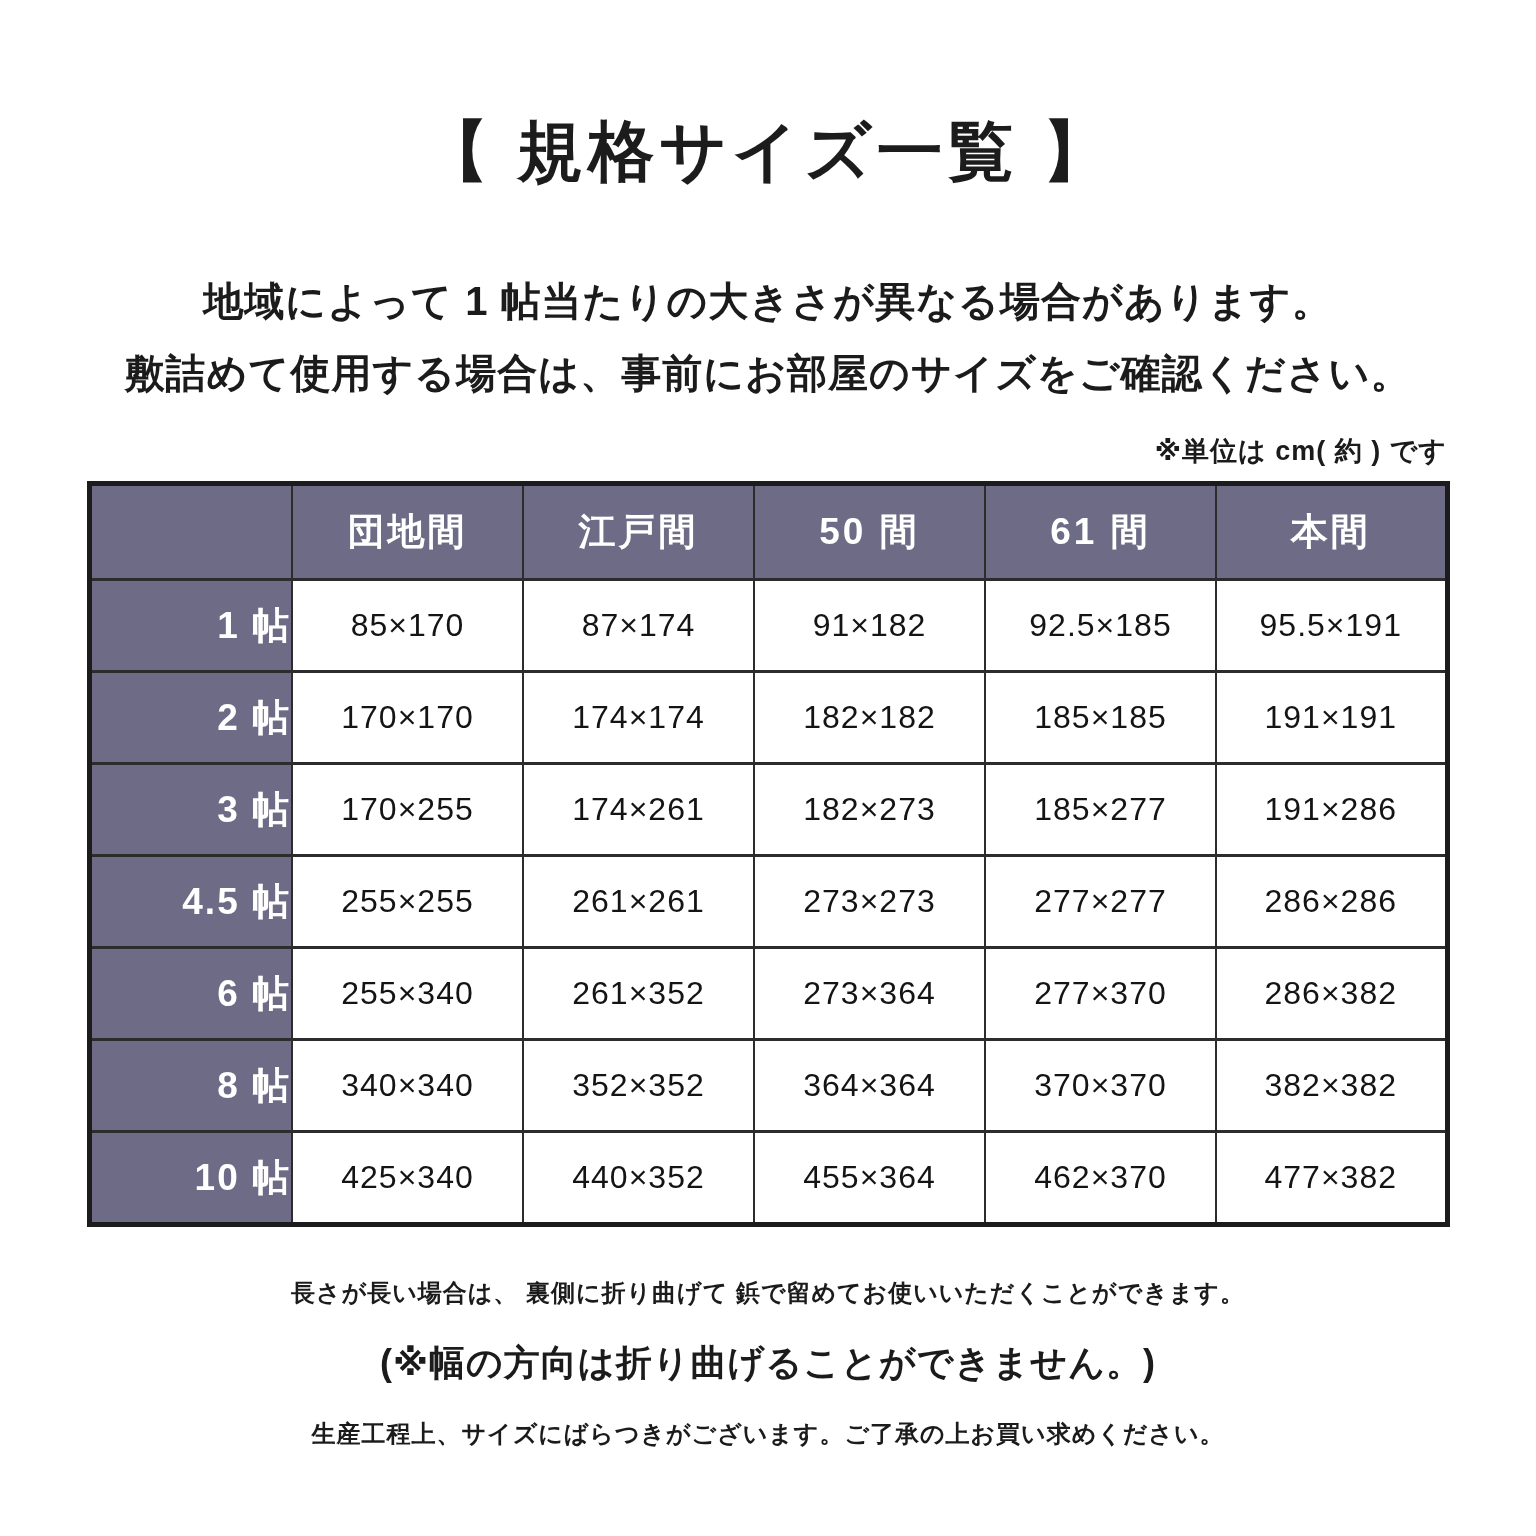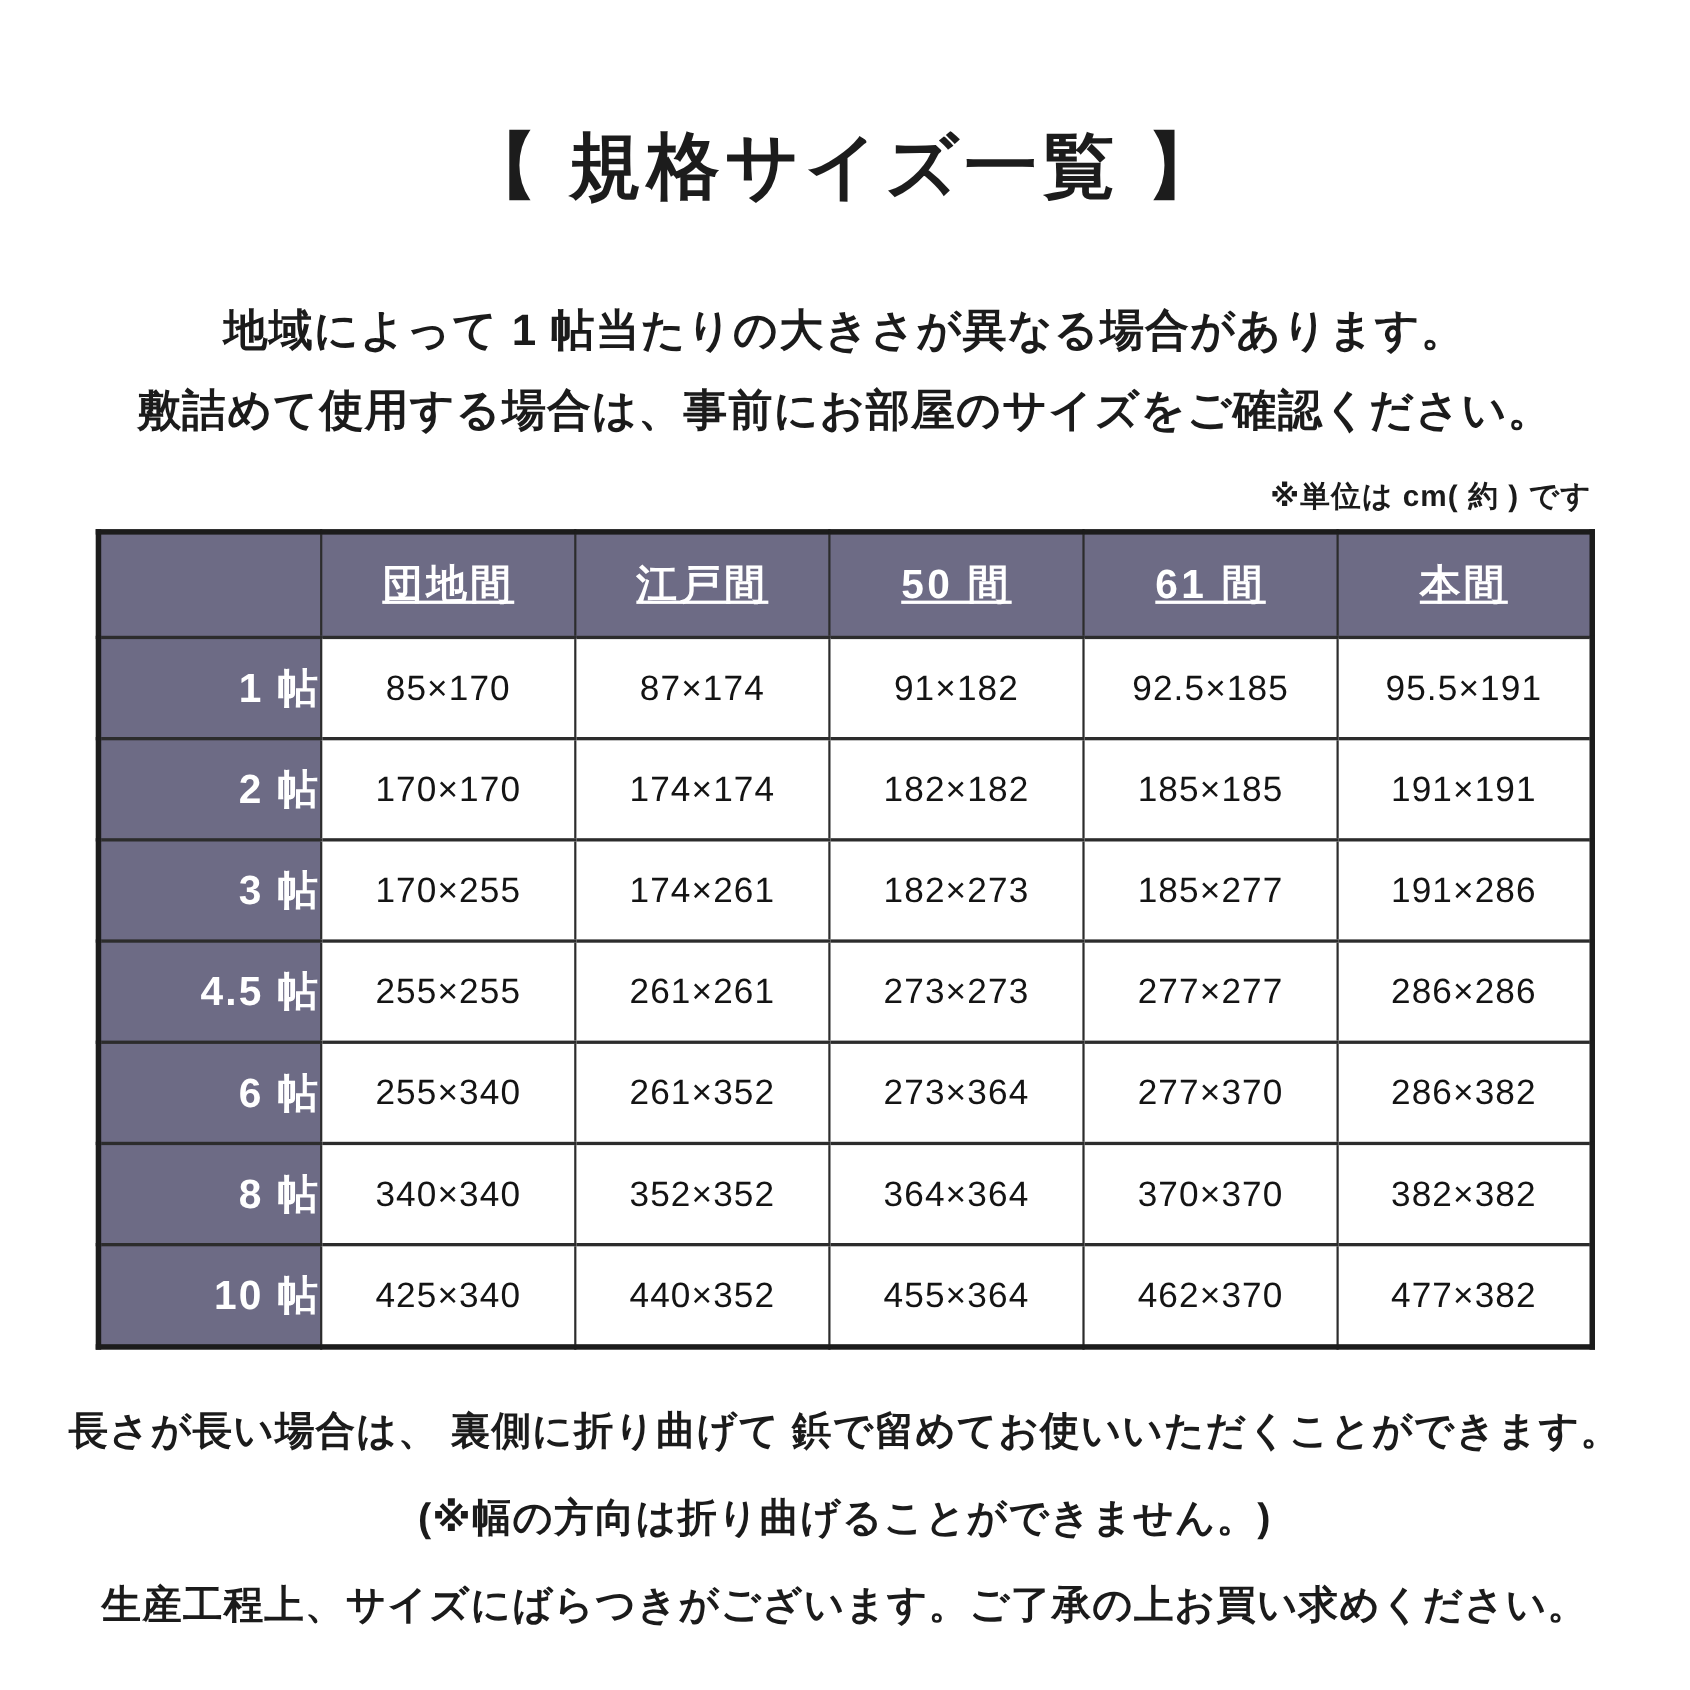--- a/index.html
+++ b/index.html
@@ -57,21 +57,20 @@
     vertical-align:middle;
     padding:0;
   }
   .size-table thead th {
     height:92px;
     background:var(--header-bg,#6d6b85);
     color:var(--header-text,#ffffff);
     font-size:37px;
     font-weight:700;
     letter-spacing:3px;
-    text-decoration:underline;
   }
   .size-table tbody th {
     height:89px;
     background:var(--header-bg,#6d6b85);
     color:var(--header-text,#ffffff);
     font-size:37px;
     font-weight:700;
     letter-spacing:2px;
     text-align:right;
   }
@@ -79,21 +78,21 @@
     background:#ffffff;
     font-size:32px;
     font-weight:400;
     letter-spacing:1px;
     color:#141414;
   }
   .footer-block { margin-top:50px; }
   .footer-line {
     margin:0;
     text-align:center;
-    font-size:36px;
+    font-size:24px;
     font-weight:600;
     letter-spacing:1px;
     color:#1b1b1b;
   }
   .footer-line.small { font-size:36px; }
   .footer-line + .footer-line { margin-top:30px; }
 </style>
 </head>
 <body>
 

